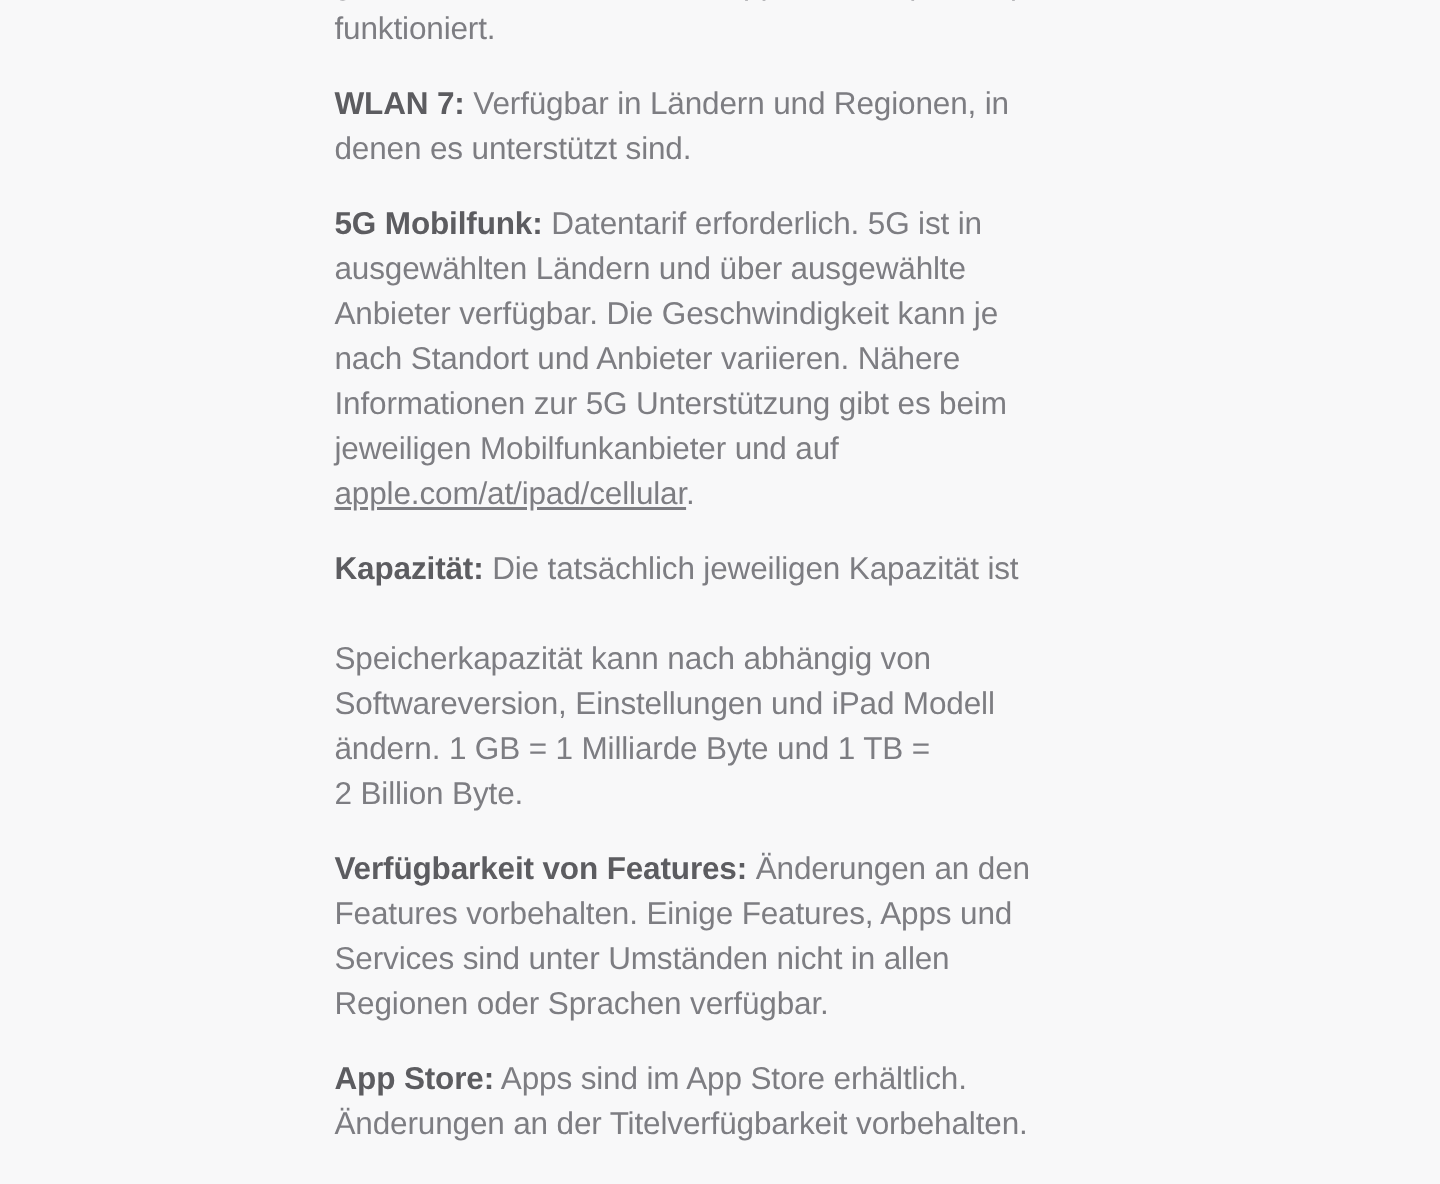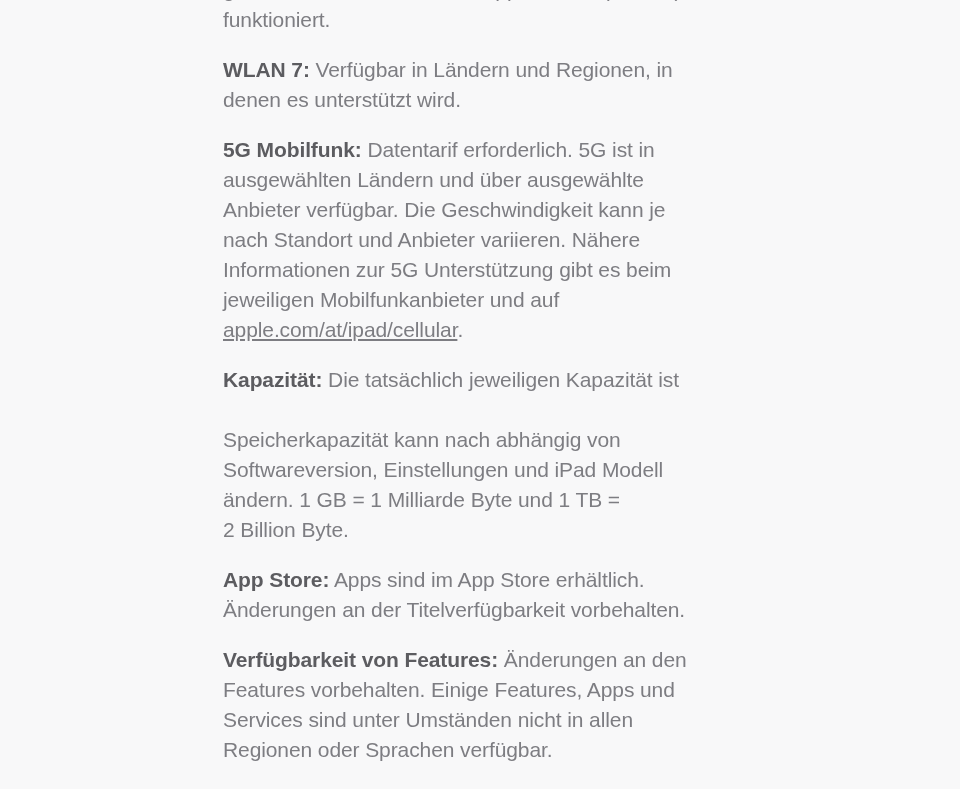--- a/index.html
+++ b/index.html
@@ -41,18 +41,18 @@
     text-decoration-skip-ink: auto;
     text-underline-offset: 2px;
     cursor: pointer;
   }
 </style>
 </head>
 <body>
 
 <div class="footnotes-column" id="footnotes-column">
     <p class="footnote clipped"><span>gilt für Modelle, die mit dem Apple Pencil (USB-C)</span><br><span>funktioniert.</span></p>
-    <p class="footnote"><strong>WLAN 7:</strong> <span>Verfügbar in Ländern und Regionen, in</span><br><span>denen es unterstützt wird.</span></p>
+    <p class="footnote"><strong>WLAN 7:</strong> <span>Verfügbar in Ländern und Regionen, in</span><br><span>denen es unterstützt sind.</span></p>
     <p class="footnote"><strong>5G Mobilfunk:</strong> <span>Datentarif erforderlich. 5G ist in</span><br><span>ausgewählten Ländern und über ausgewählte</span><br><span>Anbieter verfügbar. Die Geschwindigkeit kann je</span><br><span>nach Standort und Anbieter variieren. Nähere</span><br><span>Informationen zur 5G Unterstützung gibt es beim</span><br><span>jeweiligen Mobilfunkanbieter und auf</span><br><a href="#">apple.com/at/ipad/cellular</a><span>.</span></p>
     <p class="footnote"><strong>Kapazität:</strong> <span>Die tatsächlich jeweiligen Kapazität ist</span><br><br><span>Speicherkapazität kann nach abhängig von</span><br><span>Softwareversion, Einstellungen und iPad Modell</span><br><span>ändern. 1 GB = 1 Milliarde Byte und 1 TB =</span><br><span>2 Billion Byte.</span></p>
+    <p class="footnote"><strong>Verfügbarkeit von Features:</strong> <span>Änderungen an den</span><br><span>Features vorbehalten. Einige Features, Apps und</span><br><span>Services sind unter Umständen nicht in allen</span><br><span>Regionen oder Sprachen verfügbar.</span></p>
     <p class="footnote"><strong>App Store:</strong> <span>Apps sind im App Store erhältlich.</span><br><span>Änderungen an der Titelverfügbarkeit vorbehalten.</span></p>
-    <p class="footnote"><strong>Verfügbarkeit von Features:</strong> <span>Änderungen an den</span><br><span>Features vorbehalten. Einige Features, Apps und</span><br><span>Services sind unter Umständen nicht in allen</span><br><span>Regionen oder Sprachen verfügbar.</span></p>
   </div>
 
 </body></html>

